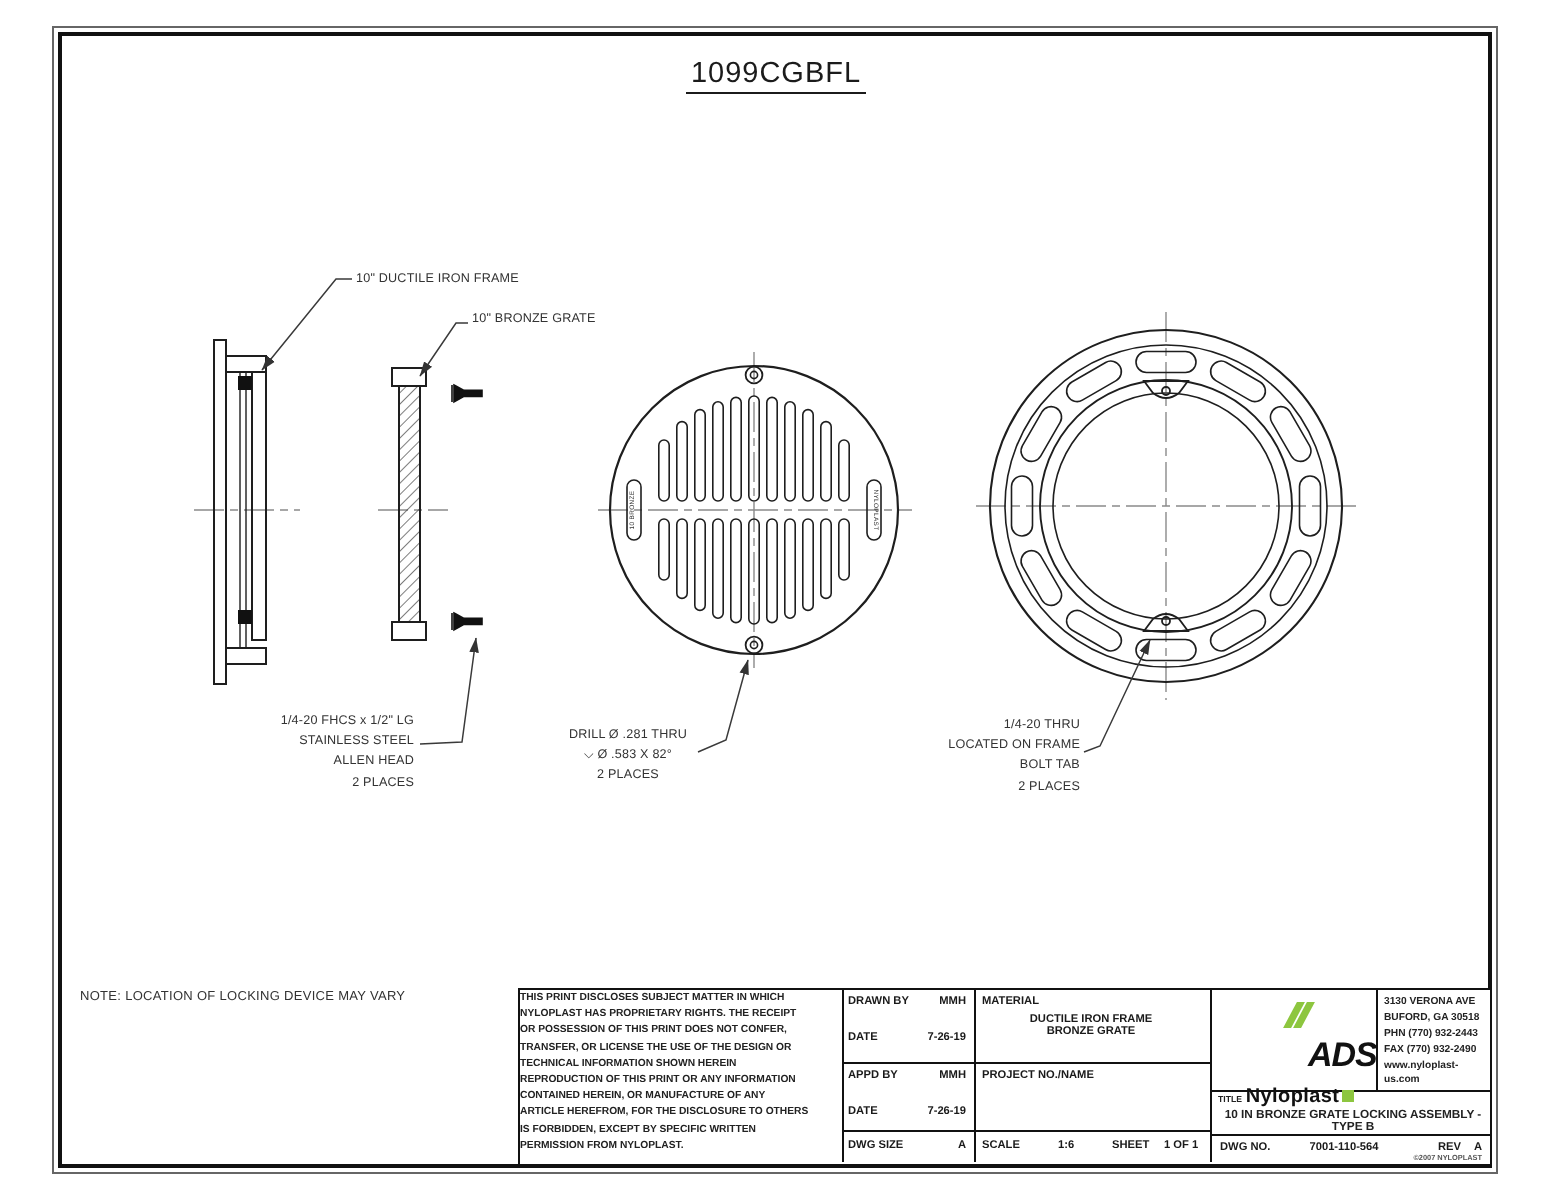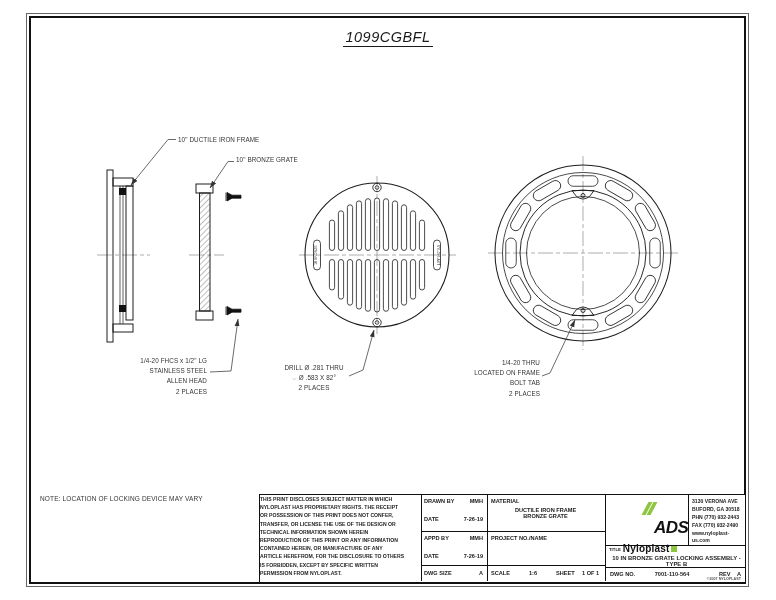--- a/index.html
+++ b/index.html
@@ -3,21 +3,21 @@
 <meta charset="utf-8">
 <style>
   html,body{margin:0;padding:0;background:#fff;}
   #sheet{position:relative;width:776px;height:600px;background:#fff;overflow:hidden;
          font-family:"Liberation Sans","DejaVu Sans",sans-serif;color:#222;}
   .abs{position:absolute;}
   
   #border-outer{left:26px;top:13px;width:721px;height:572px;border:1px solid #666;}
   #border-inner{left:29px;top:16px;width:713px;height:564px;border:2px solid #111;}
   
-  #dwg-title{left:0;top:29px;width:776px;text-align:center;font-size:14.5px;letter-spacing:.5px;color:#1b1b1b;font-style:italic;}
+  #dwg-title{left:0;top:29px;width:776px;text-align:center;font-size:14.5px;letter-spacing:.5px;color:#1b1b1b;}
   #dwg-title span{border-bottom:1.2px solid #1b1b1b;padding:0 2px 1px;}
   
   .ann{font-size:6.3px;line-height:1.62;color:#333;letter-spacing:.1px;}
   #callout-frame{left:178px;top:135px;}
   #callout-grate{left:236px;top:155px;}
   #callout-screw{left:118px;top:356px;width:89px;text-align:right;}
   #callout-drill{left:281px;top:363px;width:66px;text-align:center;}
   #callout-thru{left:454px;top:358px;width:86px;text-align:right;}
   #note-bottom{left:40px;top:495px;font-size:6.5px;color:#333;letter-spacing:.15px;}
   

